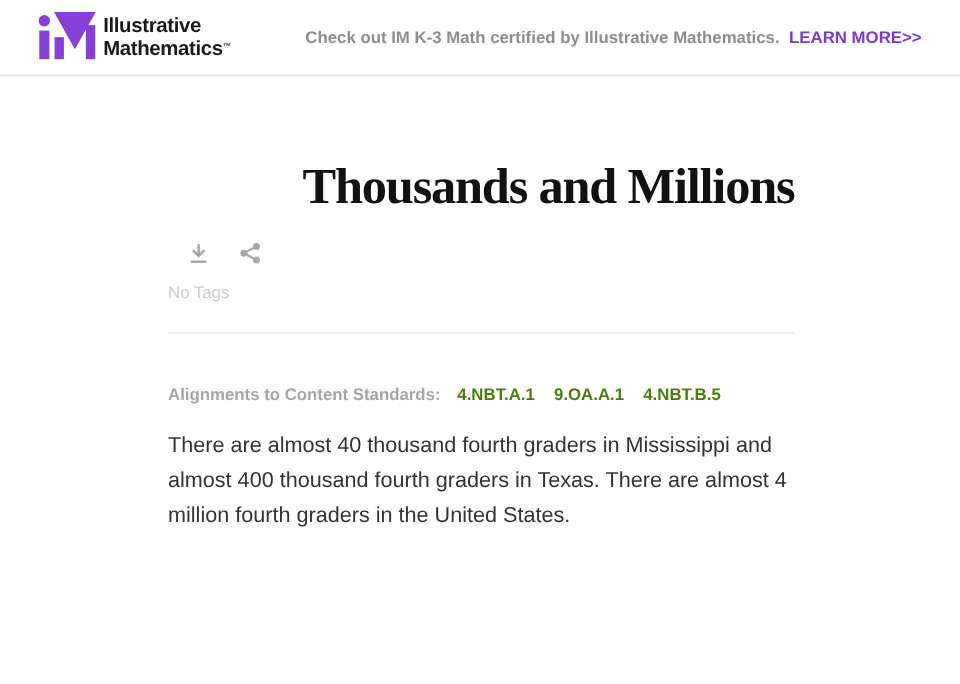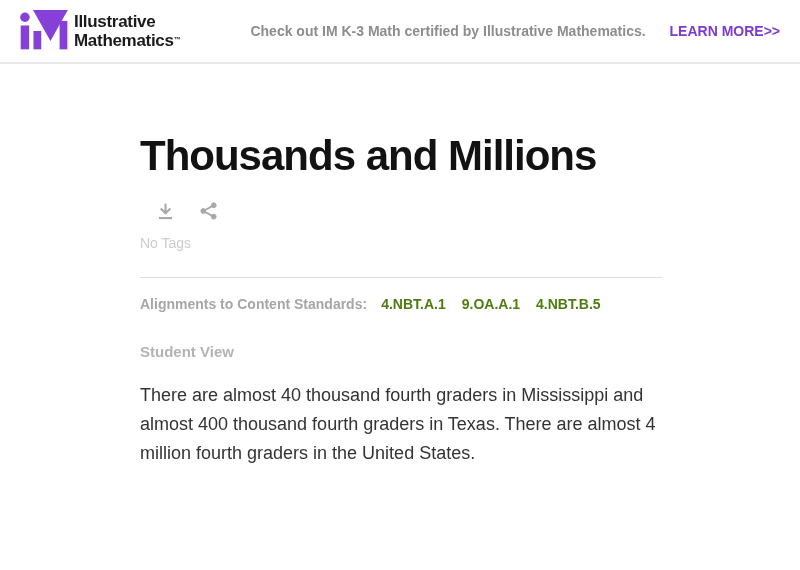--- a/index.html
+++ b/index.html
@@ -10,21 +10,21 @@
     font-family: "Liberation Sans", "DejaVu Sans", sans-serif;
   }
 
   
   .site-header {
     height: 64px;
     display: flex;
     align-items: center;
     background: #ffffff;
     border-bottom: 2px solid #e8e8e6;
-    padding: 0 20px;
+    padding: 0 32px;
   }
   .logo {
     display: flex;
     align-items: center;
     gap: 6px;
     text-decoration: none;
     cursor: pointer;
   }
   .logo-mark { width: 48px; height: 44px; display: block; }
   .brand-text {
@@ -47,36 +47,37 @@
     font-size: 14px;
     font-weight: 700;
     color: #8d8d8d;
     white-space: nowrap;
   }
   .promo-banner .cta {
     color: #7d3ace;
     text-decoration: none;
     font-weight: 700;
     cursor: pointer;
-    margin-left: 20px;
+    margin-left: 4px;
   }
 
   
   .content {
     margin-left: 140px;
     width: 522px;
   }
   .page-title {
     margin-top: 66px;
-    font-family: Liberation Sans, sans-serif;
+    font-family: Liberation Serif, serif;
     font-weight: 700;
     font-size: 42px;
     line-height: 52px;
     color: #121212;
     letter-spacing: -1px;
+    text-align: right;
   }
 
   .actions-row {
     margin-top: 17px;
     margin-left: 14px;
     display: flex;
     align-items: center;
     gap: 21px;
   }
   .icon-btn {
@@ -98,21 +99,21 @@
     color: #cccccc;
   }
 
   .divider {
     border: none;
     border-top: 1px solid #dddddd;
     margin-top: 26px;
   }
 
   .alignments {
-    margin-top: 18px;
+    margin-top: 42px;
     font-size: 14px;
     font-weight: 700;
     color: #a6a6a6;
     display: flex;
     align-items: flex-start;
   }
   .alignments .label { margin-right: 14px; }
   .alignments a {
     color: #4d7c0f;
     text-decoration: none;
@@ -193,17 +194,16 @@
 
   <hr class="divider">
 
   <div class="alignments">
     <span class="label">Alignments to Content Standards:</span>
     <a>4.NBT.A.1</a>
     <a>9.OA.A.1</a>
     <a>4.NBT.B.5</a>
   </div>
 
-  <div class="student-view">Student View</div>
 
 
   <p class="task-body">There are almost 40 thousand fourth graders in Mississippi and almost 400 thousand fourth graders in Texas. There are almost 4 million fourth graders in the United States.</p>
 </main>
 
 </body></html>

